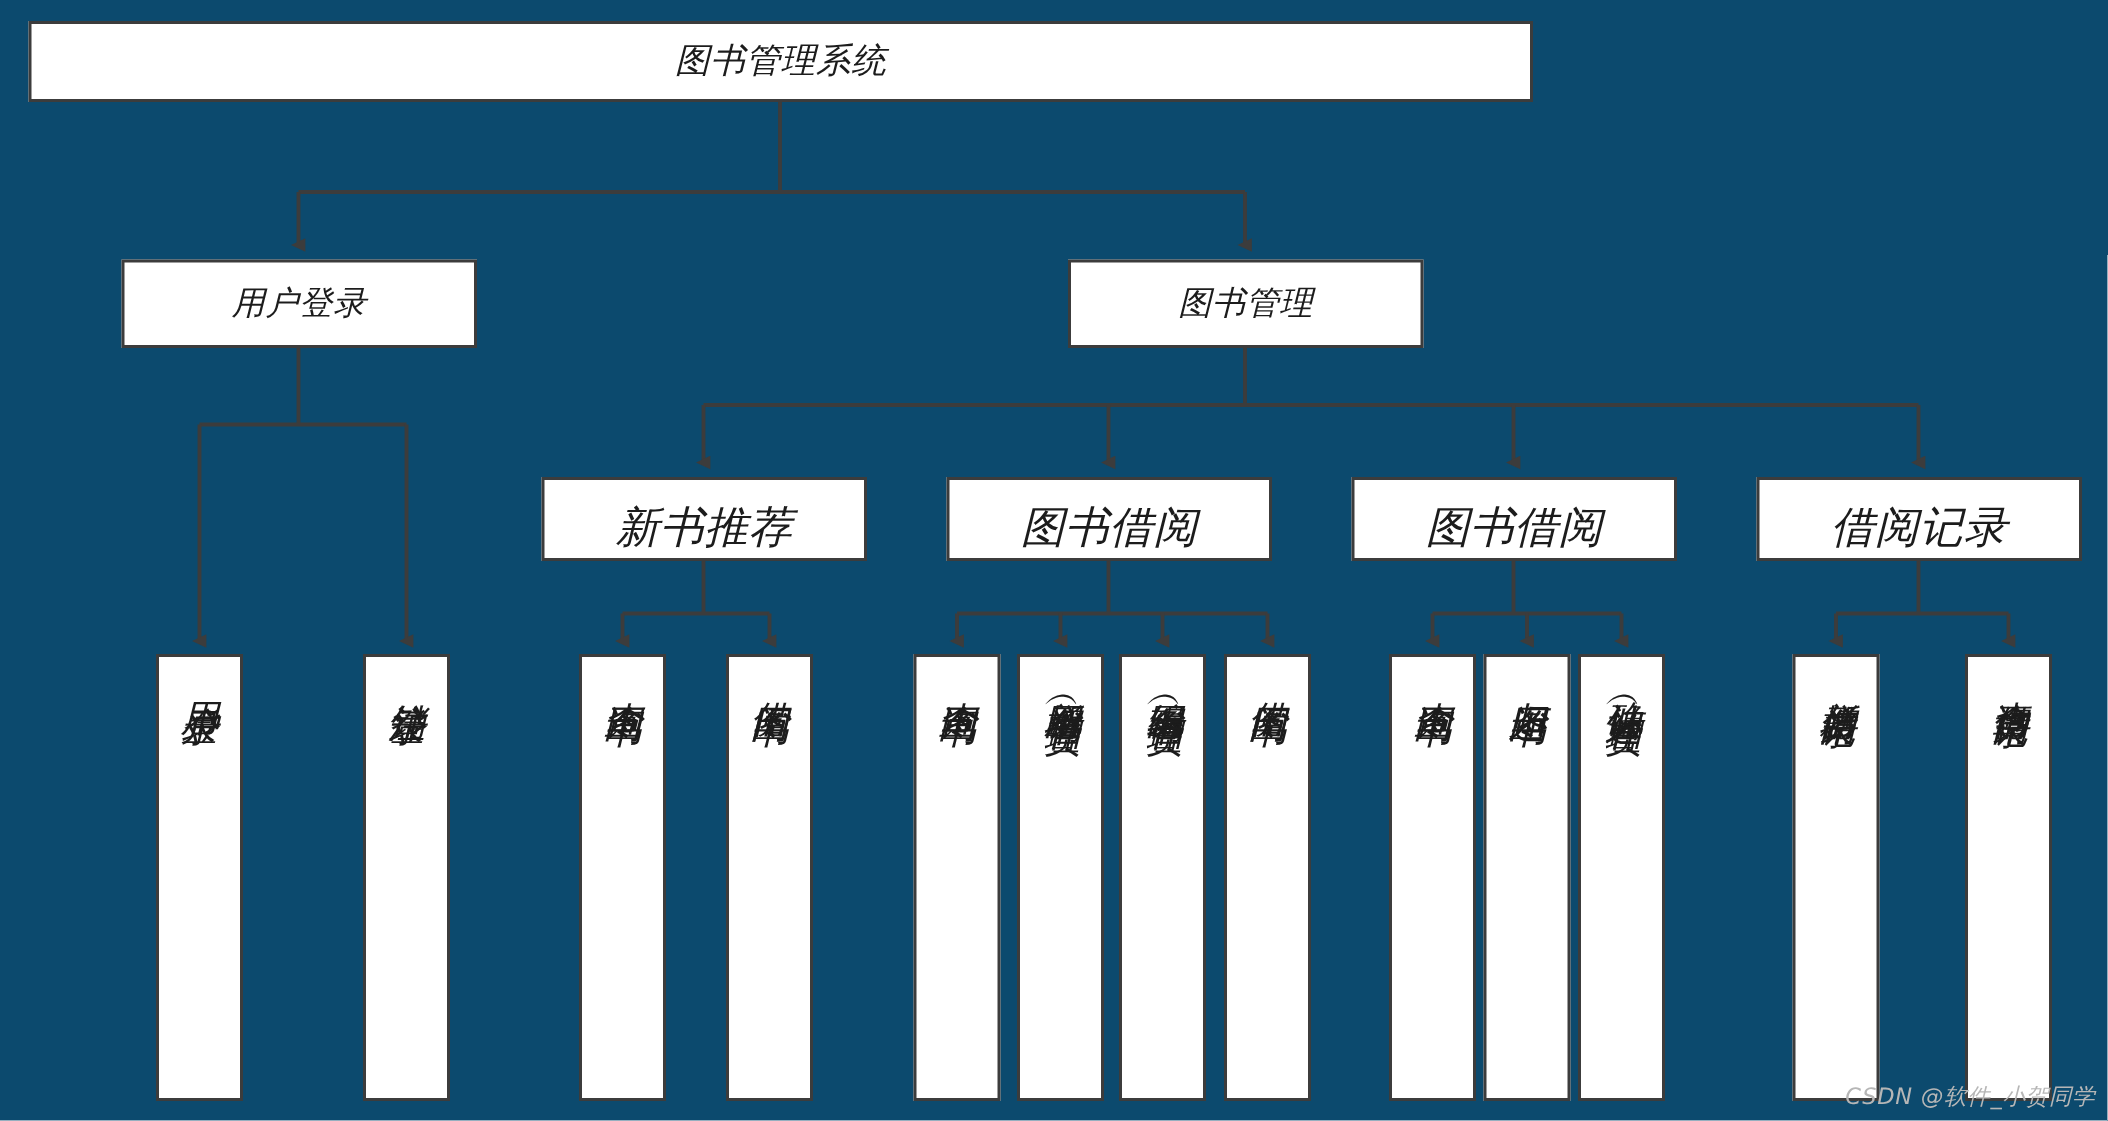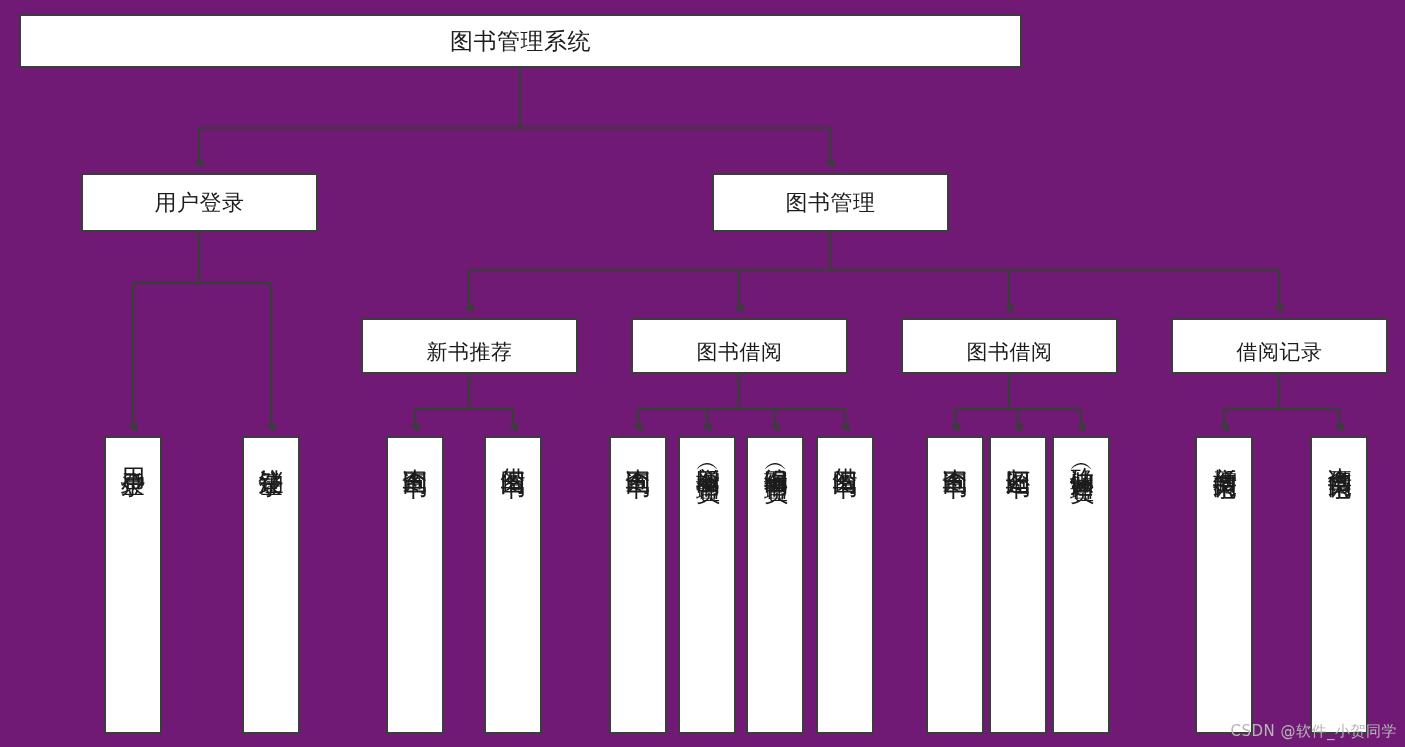--- a/index.html
+++ b/index.html
@@ -7,22 +7,23 @@
     padding: 0;
     background: #ffffff;
   }
   body {
     font-family: "DejaVu Sans", "Liberation Sans", sans-serif;
   }
   #canvas {
     position: relative;
     width: 1405px;
     height: 747px;
-    background: #701a75;
+    background: #0c4a6e;
     overflow: hidden;
+    font-style: italic;
   }
   #edges {
     position: absolute;
     left: 0;
     top: 0;
     width: 1405px;
     height: 747px;
     pointer-events: none;
   }
   .node {
@@ -42,21 +43,21 @@
     line-height: 1.16;
     letter-spacing: 0.5px;
   }
   .node-root .label {
     font-size: 23px;
   }
   .node-l2 .label {
     font-size: 22px;
   }
   .node-l3 .label {
-    font-size: 21px;
+    font-size: 29px;
     margin-top: 12px;
   }
   
   .node-leaf {
     align-items: flex-start;
     justify-content: center;
     padding-top: 10px;
   }
   .node-leaf .label {
     writing-mode: vertical-rl;

